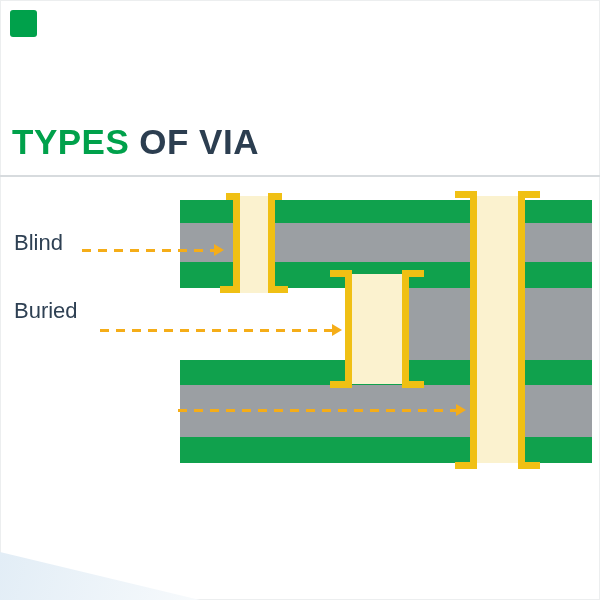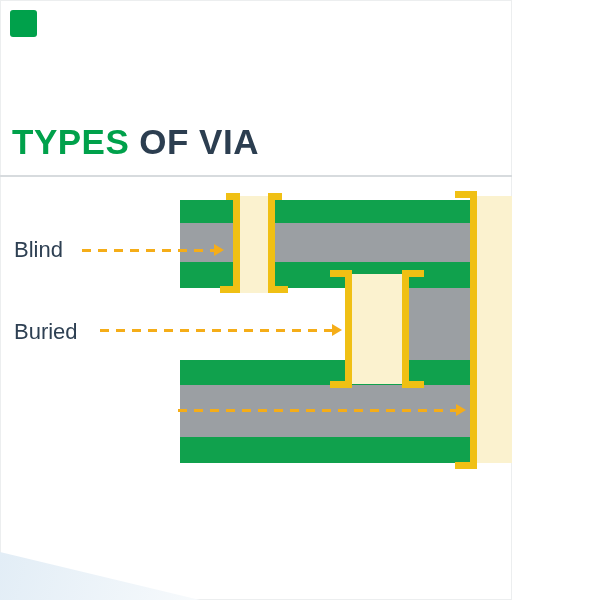--- a/index.html
+++ b/index.html
@@ -1,17 +1,17 @@
 <!DOCTYPE html>
 <html><head>
 <meta charset="utf-8">
 <style>
   html,body { margin:0; padding:0; background:#ffffff; }
   .canvas {
-    position:relative; width:512px; height:600px; background:#ffffff;
+    position:relative; width:600px; height:600px; background:#ffffff;
     overflow:hidden; font-family:"Liberation Sans", sans-serif;
     box-shadow: inset 0 0 0 1px #eceeef;
   }
 
   
   .corner-square { position:absolute; left:10px; top:10px; width:27px; height:27px;
     background:#00A14B; border-radius:3px; }
 
   
   .title { position:absolute; left:12px; top:122px; margin:0;
@@ -91,27 +91,27 @@
   <div>
     <div class="via-fill" style="left:477px;top:196px;width:41px;height:267px"></div>
     <div class="plating" style="left:470px;top:191px;width:7px;height:278px"></div>
     <div class="plating" style="left:518px;top:191px;width:7px;height:278px"></div>
     <div class="plating" style="left:455px;top:191px;width:22px;height:7px"></div>
     <div class="plating" style="left:518px;top:191px;width:22px;height:7px"></div>
     <div class="plating" style="left:455px;top:462px;width:22px;height:7px"></div>
     <div class="plating" style="left:518px;top:462px;width:22px;height:7px"></div>
   </div>
 
-  <div class="via-label" style="left:14px;top:237px">
+  <div class="via-label" style="left:14px;top:230px">
     <span>Blind</span>
   </div>
   <div class="arrow-line" style="left:82px;top:249px;width:132px"></div>
   <div class="arrow-head" style="left:214px;top:244px"></div>
 
-  <div class="via-label" style="left:14px;top:319px">
+  <div class="via-label" style="left:14px;top:298px">
     <span>Buried</span>
   </div>
   <div class="arrow-line" style="left:100px;top:329px;width:232px"></div>
   <div class="arrow-head" style="left:332px;top:324px"></div>
 
   <div class="arrow-line" style="left:178px;top:409px;width:278px"></div>
   <div class="arrow-head" style="left:456px;top:404px"></div>
 
   <div class="deco1"></div>
   <div class="deco2"></div>

